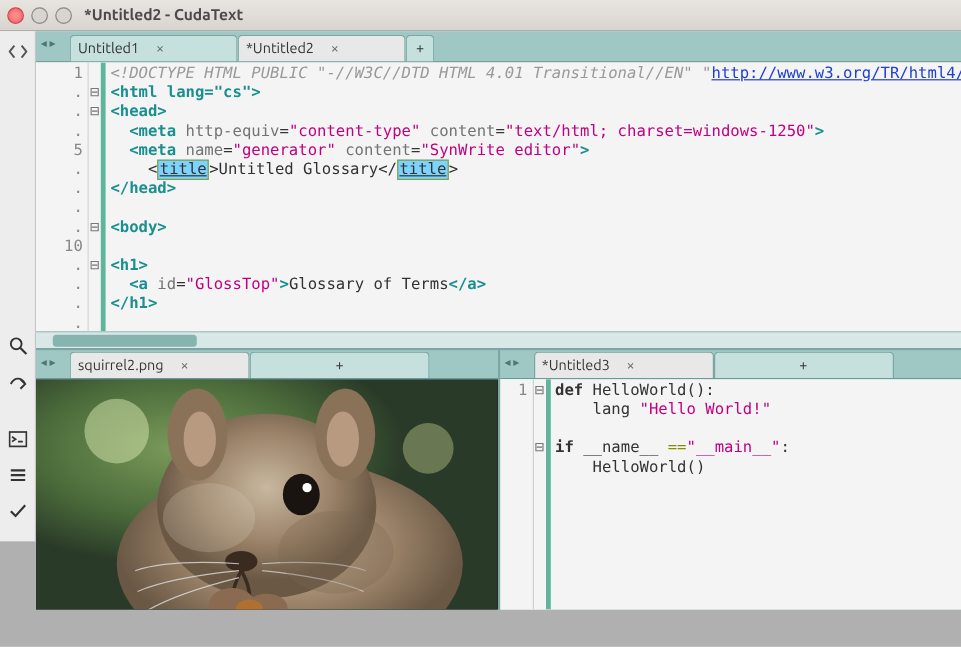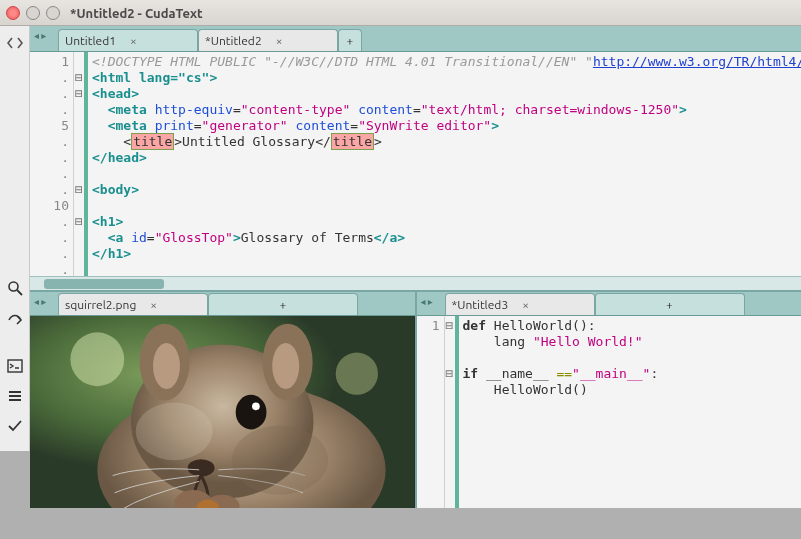--- a/index.html
+++ b/index.html
@@ -21,26 +21,26 @@
 .tab { height: 22px; background: #c6e0de; border: 1px solid #7aa6a3; border-bottom: none; border-radius: 4px 4px 0 0; padding: 0 6px; display: flex; align-items: center; gap: 14px; font-size: 12px; color: #333; min-width: 140px; cursor:pointer; }
 .tab.active { background: #e8e8e8; margin-top: 20px; }
 .tab .x { color: #666; font-size: 12px; }
 .tab.plus { min-width: 24px; width: 24px; justify-content: center; gap:0; }
 .editor-area { flex: 1; display: flex; flex-direction: column; background: #f4f4f4; min-height:0; }
 .code-pane { display: flex; font-family: "DejaVu Sans Mono","Consolas",monospace; font-size: 13px; line-height: 16px; background: #f4f4f4; flex:1; min-height:0; overflow:hidden; position:relative;}
 .gutter { width: 44px; background: #f4f4f4; color: #888; text-align: right; padding: 2px 4px 2px 0; border-right: 1px solid #d0d0d0; white-space: pre; }
 .foldcol { width: 14px; background: #f4f4f4; color: #777; text-align:center; white-space: pre; padding-top:2px; border-right: 4px solid #5fb59b; }
 .code { flex:1; padding: 2px 4px; white-space: pre; color: #333; overflow: hidden; }
 .kw { color: #1a8f8f; font-weight: bold; }
-.attr { color: #1d4ed8; }
+.attr { color: #737373; }
 .str { color: #c00080; }
 .str2 { color: #8a8a00; }
 .cmt { color: #999; font-style: italic; }
 .link { color: #2040d0; text-decoration: underline; }
-.hl { background: #fca5a5; border: 1px solid #7aa050; padding: 0 1px; }
+.hl { background: #7dd3fc; border: 1px solid #7aa050; padding: 0 1px; text-decoration: underline; }
 .hscroll { height: 14px; background: #d8e8e6; border-top: 1px solid #a0c0bd; position: relative; }
 .hscroll .thumb { position: absolute; left: 14px; top: 2px; height: 10px; width: 120px; background: #88b4b0; border-radius: 3px; }
 .bottom-panes { height: 222px; display: flex; background: #9fc8c5; border-top: 2px solid #7aa6a3; }
 .pane { flex: 1; display: flex; flex-direction: column; min-width:0; }
 .pane + .pane { border-left: 2px solid #7aa6a3; }
 .imgview { flex:1; background: #222; overflow:hidden; }
 .statusbar { height: 22px; background: #e8e8e8; border-top: 1px solid #c0c0c0; display: flex; align-items: center; font-size: 12px; color: #444; }
 .statusbar .cell { padding: 0 14px; border-right: 1px solid #c8c8c8; height: 100%; display:flex; align-items:center; }
 .statusbar .cell.first { padding-left: 40px; }
 svg { display:block; }
@@ -141,21 +141,21 @@
 ⊟
 
 ⊟
 
 
 </div>
           <div class="code"><span class="cmt">&lt;!DOCTYPE HTML PUBLIC "-//W3C//DTD HTML 4.01 Transitional//EN" "</span><span class="link">http://www.w3.org/TR/html4/loose.dt</span>
 <span class="kw">&lt;html lang="cs"&gt;</span>
 <span class="kw">&lt;head&gt;</span>
 <span>  <span class="kw">&lt;meta</span> <span class="attr">http-equiv</span>=<span class="str">"content-type"</span> <span class="attr">content</span>=<span class="str">"text/html; charset=windows-1250"</span><span class="kw">&gt;</span></span>
-<span>  <span class="kw">&lt;meta</span> <span class="attr">print</span>=<span class="str">"generator"</span> <span class="attr">content</span>=<span class="str">"SynWrite editor"</span><span class="kw">&gt;</span></span>
+<span>  <span class="kw">&lt;meta</span> <span class="attr">name</span>=<span class="str">"generator"</span> <span class="attr">content</span>=<span class="str">"SynWrite editor"</span><span class="kw">&gt;</span></span>
 <span><span>    &lt;</span><span class="hl">title</span><span>&gt;Untitled Glossary&lt;/</span><span class="hl">title</span><span>&gt;</span></span>
 <span class="kw">&lt;/head&gt;</span>
 <span></span>
 <span class="kw">&lt;body&gt;</span>
 <span></span>
 <span class="kw">&lt;h1&gt;</span>
 <span>  <span class="kw">&lt;a</span> <span class="attr">id</span>=<span class="str">"GlossTop"</span><span class="kw">&gt;</span>Glossary of Terms<span class="kw">&lt;/a&gt;</span></span>
 <span class="kw">&lt;/h1&gt;</span></div>
         </div>
         <div class="hscroll">

